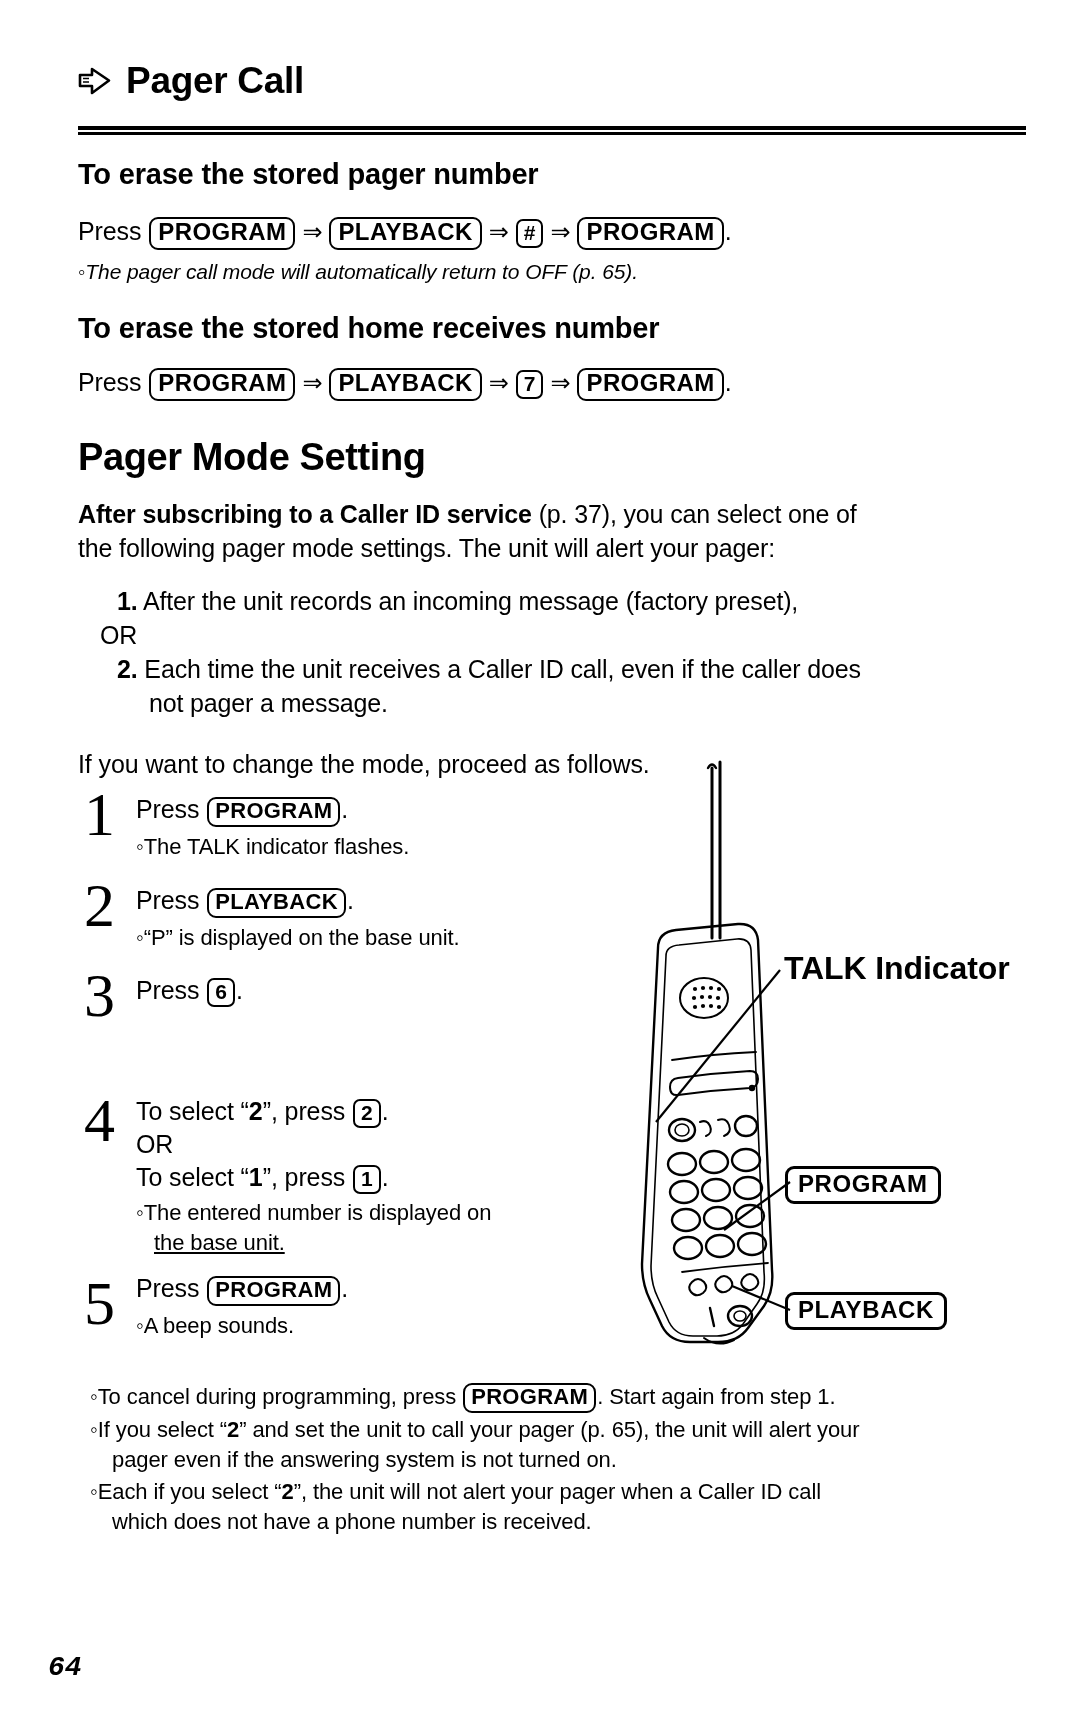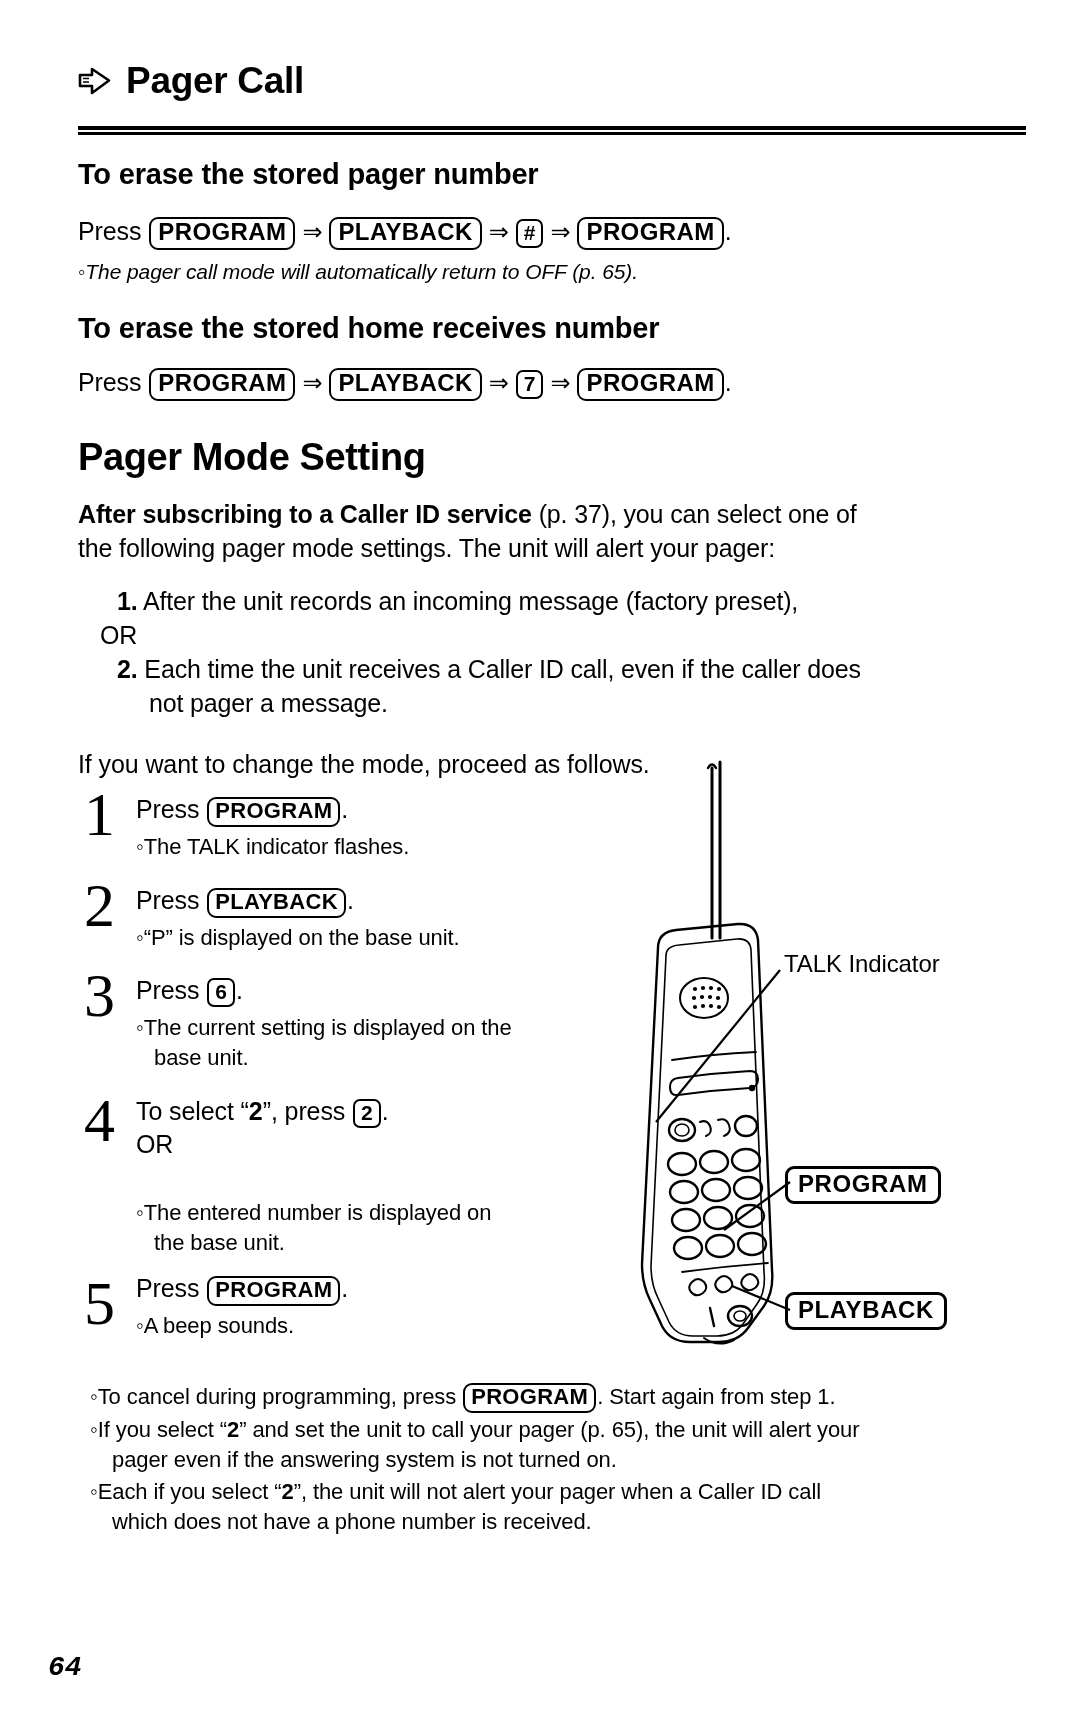--- a/index.html
+++ b/index.html
@@ -155,23 +155,24 @@
   
   .phone-fig {
     position: absolute;
     left: 588px;
     top: 760px;
     width: 260px;
     height: 600px;
   }
   .callout-label {
     position: absolute;
-    font-size: 24px;
+    font-size: 32px;
     letter-spacing: -0.1px;
     white-space: nowrap;
+    font-weight: bold;
   }
   .leader {
     position: absolute;
     overflow: visible;
   }
 
   
   .bottom-notes {
     position: absolute;
     left: 78px;
@@ -272,33 +273,32 @@
   </div>
   <div class="step-note" style="left:124px; top:923px;">
     <span>◦</span><span>“P” is displayed on the base unit.</span>
   </div>
 
   <div class="step-num" style="left:72px; top:964px;">3</div>
   <div class="step-body" style="left:124px; top:974px;">
     <span>Press</span>
     <span class="key k-num">6</span><span>.</span>
   </div>
-  <div class="step-note" style="left:124px; top:1013px;">
-    <span>◦</span><span>The current setting is displayed on the</span>
-    <div style="padding-left:18px;">base unit.</div>
-  </div>
 
   <div class="step-num" style="left:72px; top:1089px;">4</div>
   <div class="step-body" style="left:124px; top:1095px;">
     <span>To select “</span><b class="bold">2</b><span>”, press </span><span class="key k-num">2</span><span>.</span>
   </div>
   <div class="step-body" style="left:124px; top:1128px;">OR</div>
+  <div class="step-body" style="left:124px; top:1161px;">
+    <span>To select “</span><b class="bold">1</b><span>”, press </span><span class="key k-num">1</span><span>.</span>
+  </div>
   <div class="step-note" style="left:124px; top:1198px;">
     <span>◦</span><span>The entered number is displayed on</span>
-    <div style="padding-left:18px;">the base unit.</div>
+    <div style="padding-left:18px;text-decoration:underline;">the base unit.</div>
   </div>
 
   <div class="step-num" style="left:72px; top:1272px;">5</div>
   <div class="step-body" style="left:124px; top:1272px;">
     <span>Press</span>
     <span class="key k-sm">PROGRAM</span><span>.</span>
   </div>
   <div class="step-note" style="left:124px; top:1311px;">
     <span>◦</span><span>A beep sounds.</span>
   </div>

